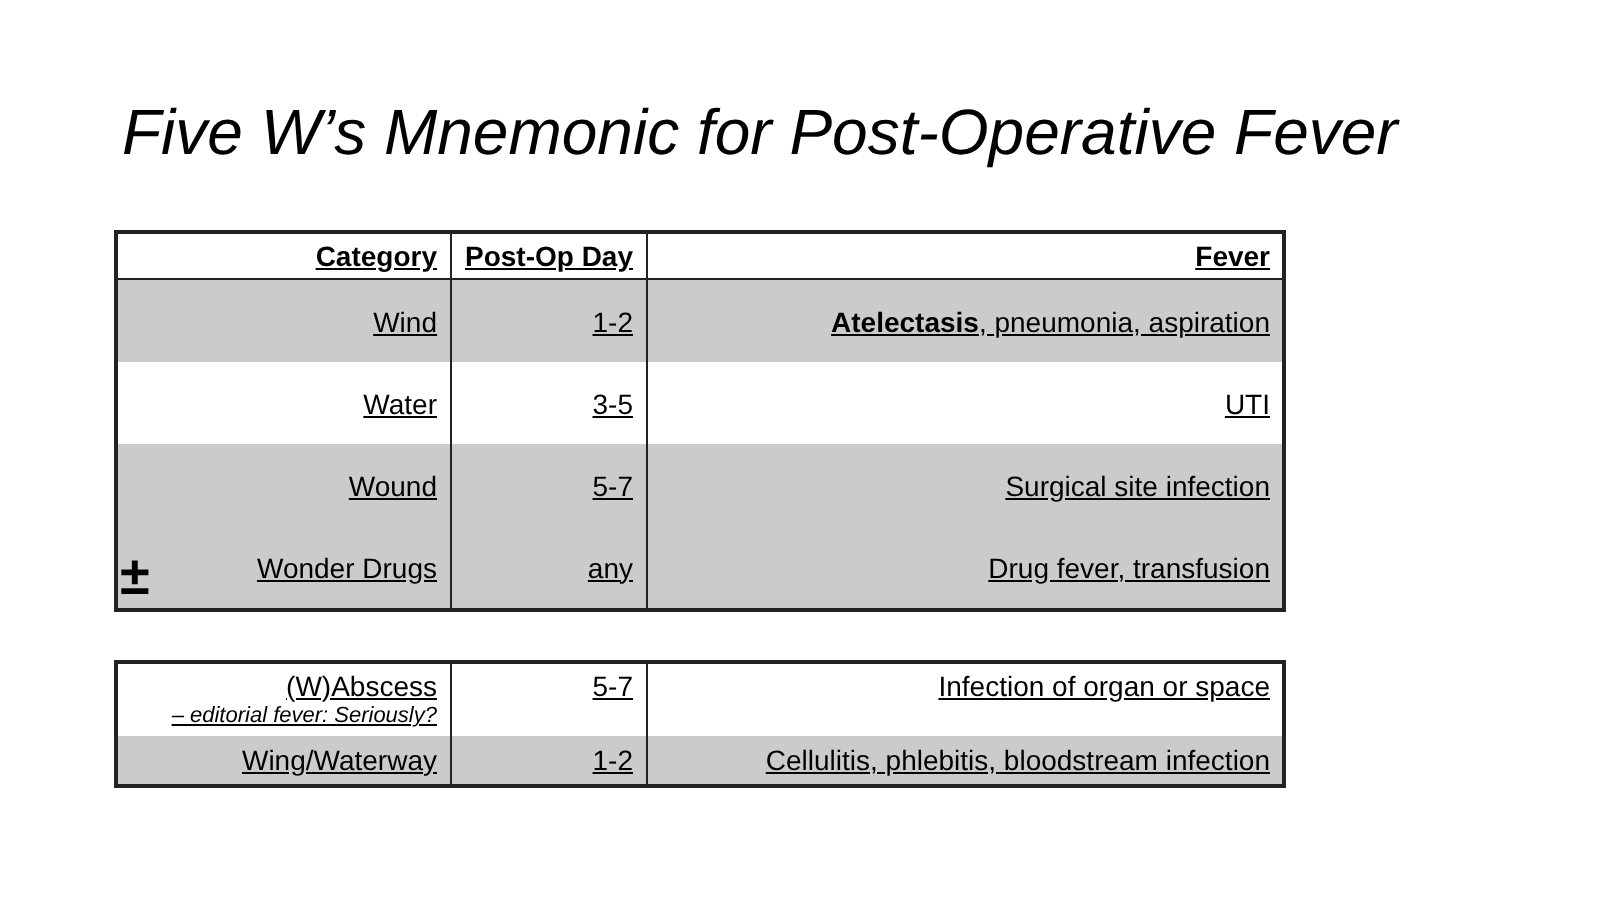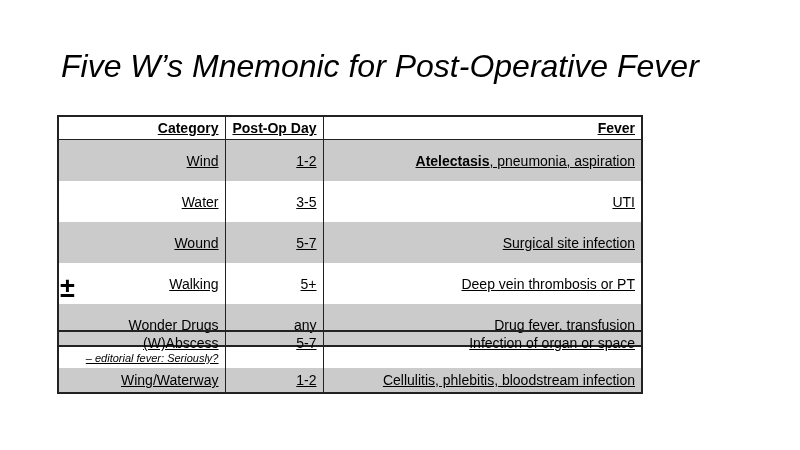--- a/index.html
+++ b/index.html
@@ -66,25 +66,20 @@
       <tr>
         <td>Water</td>
         <td>3-5</td>
         <td>UTI</td>
       </tr>
       <tr class="shaded">
         <td>Wound</td>
         <td>5-7</td>
         <td>Surgical site infection</td>
       </tr>
-      <tr>
-        <td>Walking</td>
-        <td>5+</td>
-        <td>Deep vein thrombosis or PT</td>
-      </tr>
       <tr class="shaded">
         <td>Wonder Drugs</td>
         <td>any</td>
         <td>Drug fever, transfusion</td>
       </tr>
     </tbody>
   </table>
 
   <div class="plusminus">±</div>
 

